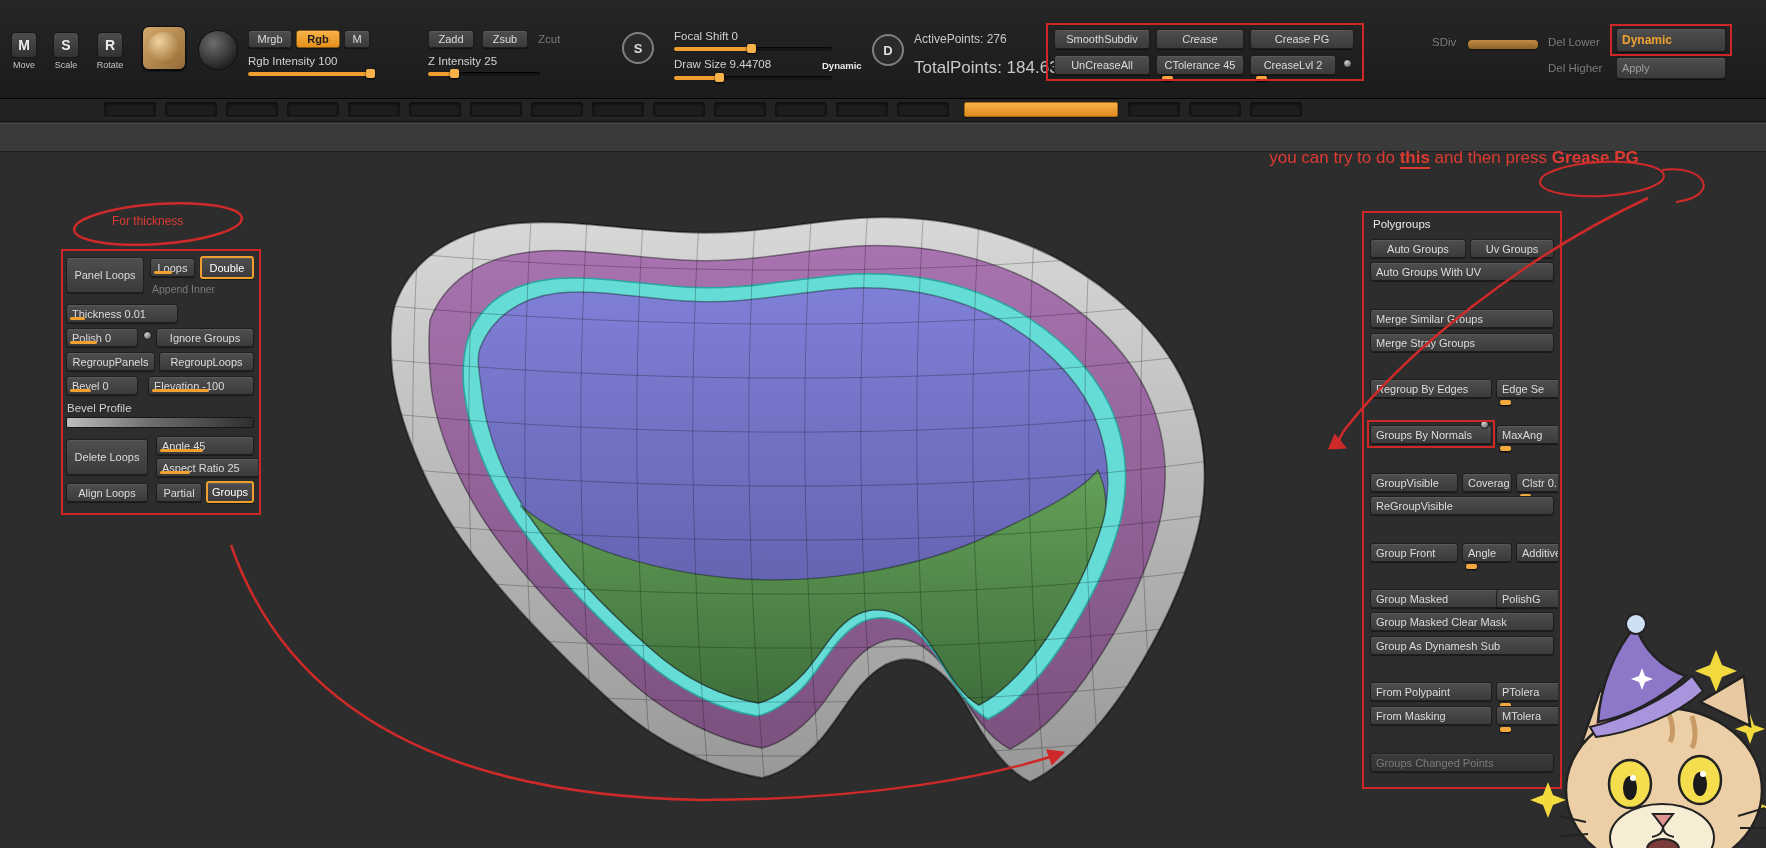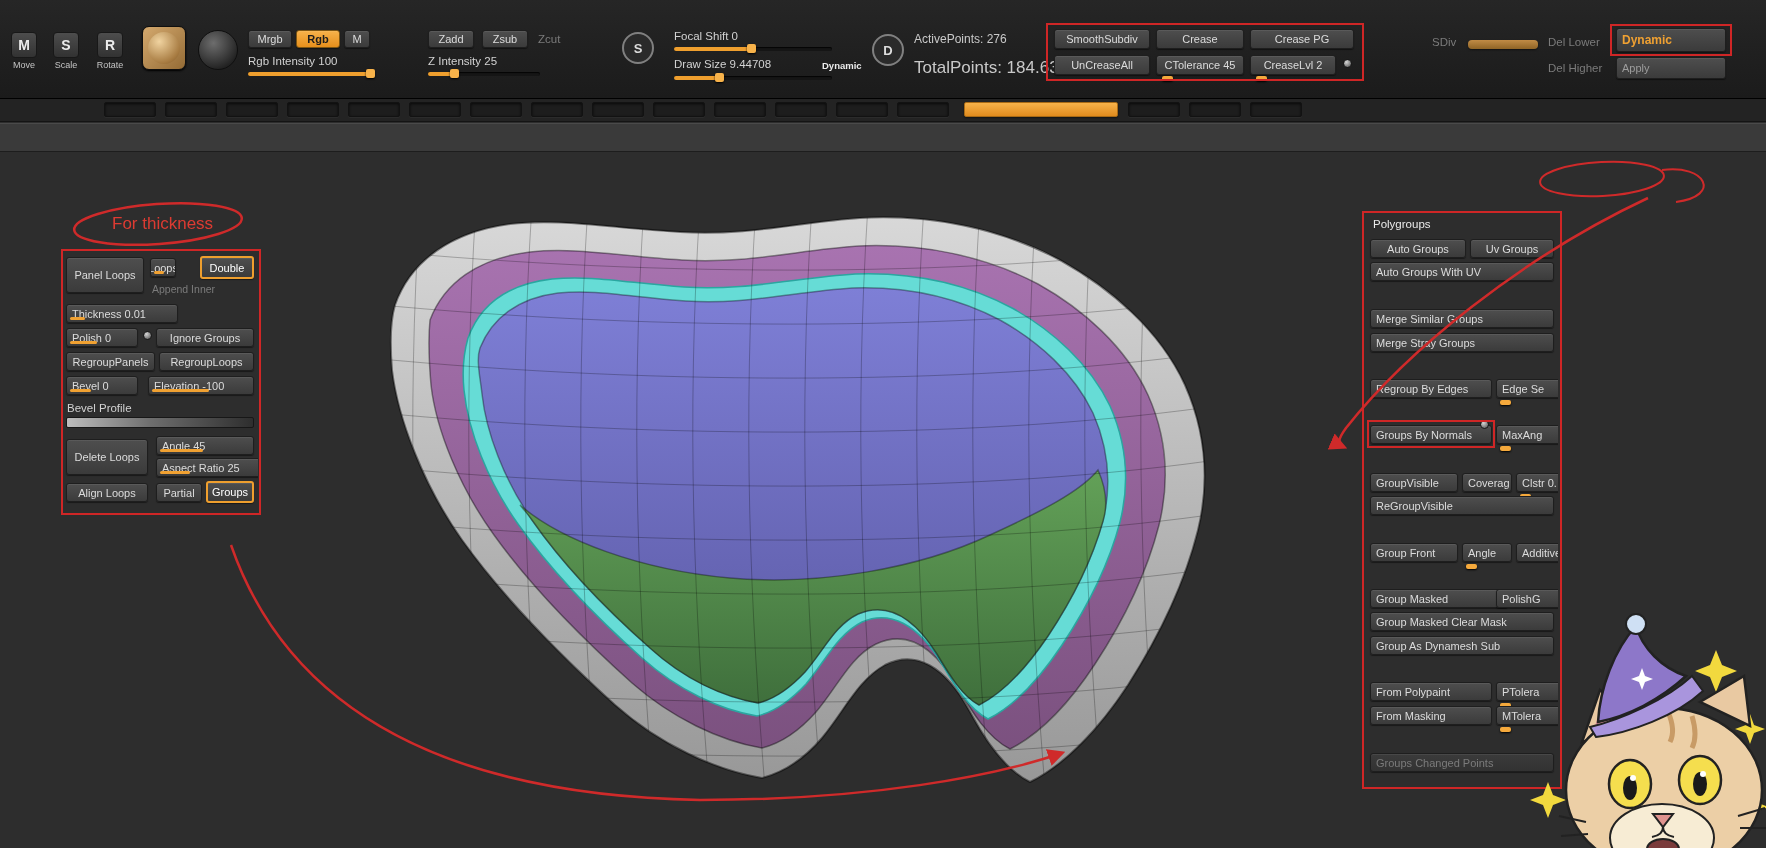--- a/index.html
+++ b/index.html
@@ -97,21 +97,21 @@
   <div class="track" style="left:674px;top:76px;width:158px;">
       <div class="fill" style="width:30%;"></div>
     </div>
 
   <div class="circleicon" style="left:872px;top:34px;">D</div>
 
   <div class="zlabel" style="left:914px;top:32px;font-size:12px;color:#c9c9c9;">ActivePoints: 276</div>
   <div class="zlabel" style="left:914px;top:58px;font-size:17px;color:#c9c9c9;">TotalPoints: 184.634 Mil</div>
 
   <div class="zbtn" style="left:1054px;top:29px;width:96px;height:20px;">SmoothSubdiv</div>
-  <div class="zbtn" style="left:1156px;top:29px;width:88px;height:20px;">Crease</div>
+  <div class="zbtn" style="left:1156px;top:29px;width:88px;height:20px;font-style:italic;">Crease</div>
   <div class="zbtn" style="left:1250px;top:29px;width:104px;height:20px;">Crease PG</div>
   <div class="zbtn" style="left:1054px;top:55px;width:96px;height:20px;">UnCreaseAll</div>
   <div class="zbtn" style="left:1156px;top:55px;width:88px;height:20px;">CTolerance 45</div>
   <div class="zbtn" style="left:1250px;top:55px;width:86px;height:20px;">CreaseLvl 2</div>
   <div class="radio" style="left:1343px;top:59px;"></div>
   <div class="handle" style="left:1162px;top:76px;"></div>
   <div class="handle" style="left:1256px;top:76px;"></div>
 
   <div class="zlabel dim" style="left:1432px;top:36px;">SDiv</div>
   <div class="sdivbar" style="left:1468px;top:40px;width:70px;"></div>
@@ -193,21 +193,21 @@
         <path d="M370,520 C660,548 990,548 1230,512"></path>
       <path d="M370,574 C660,602 990,602 1230,566"></path>
         <path d="M370,628 C660,656 990,656 1230,620"></path>
       <path d="M370,682 C660,710 990,710 1230,674"></path>
         <path d="M370,736 C660,764 990,764 1230,728"></path>
     </g>
   </svg>
 
   <div class="panel z20" style="left:64px;top:252px;width:194px;height:260px;">
     <div class="zbtn" style="left:2px;top:5px;width:78px;height:36px;">Panel Loops</div>
-    <div class="zbtn slider" style="left:86px;top:6px;width:26px;height:19px;--fill:42%;">Loops</div>
+    <div class="zbtn slider" style="left:86px;top:6px;width:45px;height:19px;--fill:42%;">Loops</div>
     <div class="zbtn orange-outline" style="left:136px;top:4px;width:54px;height:23px;">Double</div>
     <div class="zlabel dim" style="left:88px;top:31px;font-size:10.5px;">Append Inner</div>
     <div class="zbtn slider left" style="left:2px;top:52px;width:112px;height:19px;--fill:14%;">Thickness 0.01</div>
     <div class="zbtn slider left" style="left:2px;top:76px;width:72px;height:19px;--fill:38%;">Polish 0</div>
     <div class="radio" style="left:79px;top:79px;"></div>
     <div class="zbtn" style="left:92px;top:76px;width:98px;height:19px;">Ignore Groups</div>
     <div class="zbtn" style="left:2px;top:100px;width:89px;height:19px;">RegroupPanels</div>
     <div class="zbtn" style="left:95px;top:100px;width:95px;height:19px;">RegroupLoops</div>
     <div class="zbtn slider left" style="left:2px;top:124px;width:72px;height:19px;--fill:30%;">Bevel 0</div>
     <div class="zbtn slider left" style="left:84px;top:124px;width:106px;height:19px;--fill:55%;">Elevation -100</div>
@@ -269,22 +269,23 @@
         <path d="M0,0 L10,5 L0,10 z" fill="#cf2a2a"></path>
       </marker>
     </defs>
     <ellipse cx="158" cy="224" rx="84" ry="20" fill="none" stroke="#cf2a2a" stroke-width="2.5" transform="rotate(-4 158 224)"></ellipse>
     <ellipse cx="1602" cy="179" rx="62" ry="17" fill="none" stroke="#cf2a2a" stroke-width="2" transform="rotate(-3 1602 179)"></ellipse>
     <path d="M231,545 C285,700 430,795 700,800 C870,800 995,776 1062,753" stroke="#cf2a2a" stroke-width="2.5" fill="none" marker-end="url(#ah)"></path>
     <path d="M1648,198 C1520,258 1406,352 1346,428 C1338,439 1337,444 1344,447" stroke="#cf2a2a" stroke-width="2.5" fill="none" marker-end="url(#ah)"></path>
     <path d="M1662,170 C1706,164 1722,196 1676,202" stroke="#cf2a2a" stroke-width="2" fill="none"></path>
   </svg>
 
-  <div class="annot" style="left:112px;top:214px;font-size:17px;">For thickness</div>
+  <div class="annot" style="left:112px;top:214px;font-size:12px;">For thickness</div>
   <div class="annot" style="left:1236px;top:146px;width:436px;text-align:center;font-size:17px;line-height:23px;">
+    <div><span>you can try to do </span><span class="u">this</span><span> and then press </span><span class="b">Grease PG</span></div>
   </div>
 
   <svg class="lay z50" width="1766" height="848" viewBox="0 0 1766 848">
     <path d="M1716,650 l6,15 15,6 -15,6 -6,15 -6,-15 -15,-6 15,-6 Z" fill="#f2d93e"></path>
     <path d="M1750,714 l4,11 11,4 -11,4 -4,11 -4,-11 -11,-4 11,-4 Z" fill="#f2d93e"></path>
     <path d="M1548,782 l5,13 13,5 -13,5 -5,13 -5,-13 -13,-5 13,-5 Z" fill="#f2d93e"></path>
     <path d="M1754,792 l4,11 11,4 -11,4 -4,11 -4,-11 -11,-4 11,-4 Z" fill="#f2d93e"></path>
     <path d="M1582,742 L1600,690 L1640,724 Z" fill="#e9c9a2" stroke="#222" stroke-width="2.5"></path>
     <path d="M1700,702 L1744,676 L1750,726 Z" fill="#e9c9a2" stroke="#222" stroke-width="2.5"></path>
     <path d="M1592,734 L1603,703 L1628,724 Z" fill="#e89ba6"></path>

